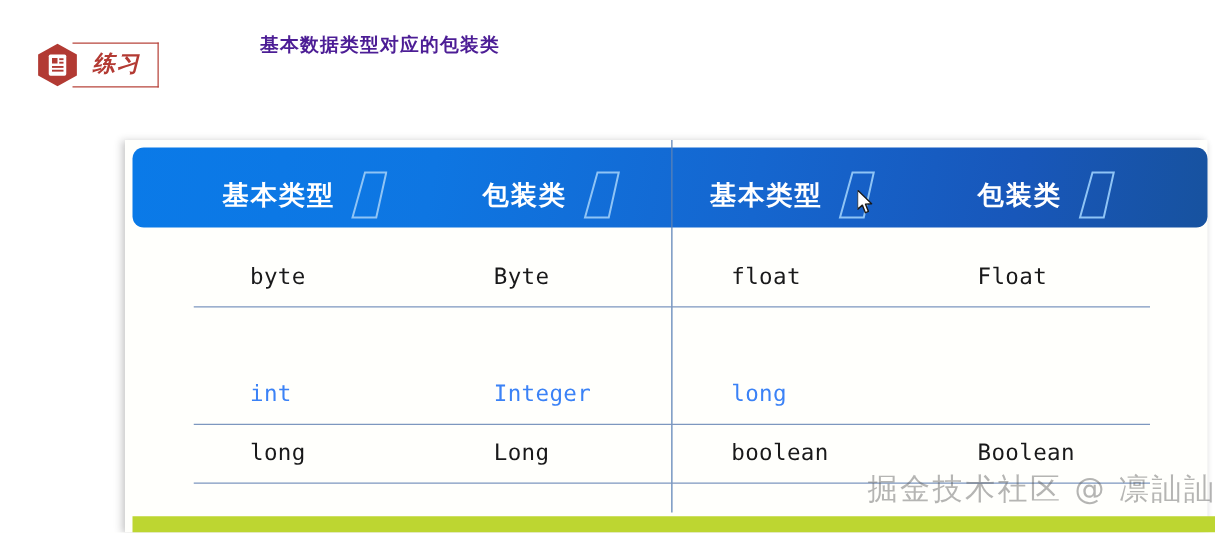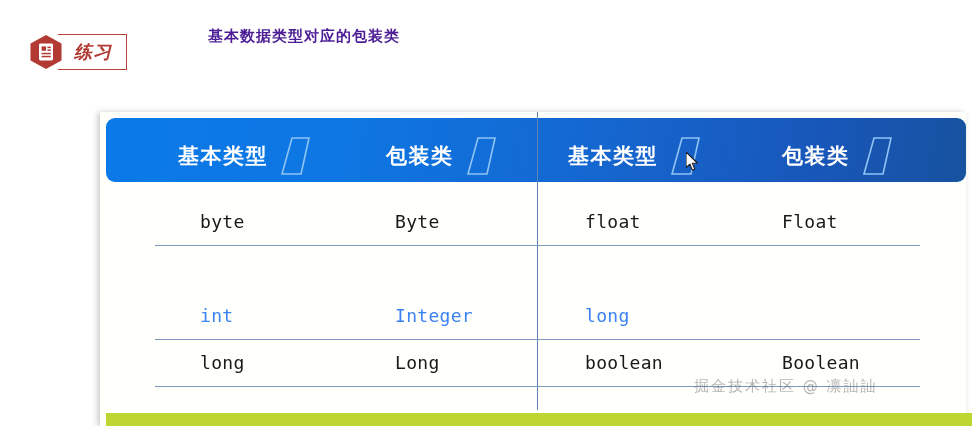--- a/index.html
+++ b/index.html
@@ -182,21 +182,21 @@
     width: 866px;
     height: 13px;
     background: #bdd631;
   }
 
   
   .watermark {
     position: absolute;
     left: 694px;
     top: 379px;
-    font-size: 15px;
+    font-size: 24px;
     color: rgba(90,90,90,0.45);
     letter-spacing: 2px;
     white-space: nowrap;
     font-family: "DejaVu Sans", "Liberation Sans", sans-serif;
     line-height: 1;
   }
 
   
   .cursor {
     position: absolute;

